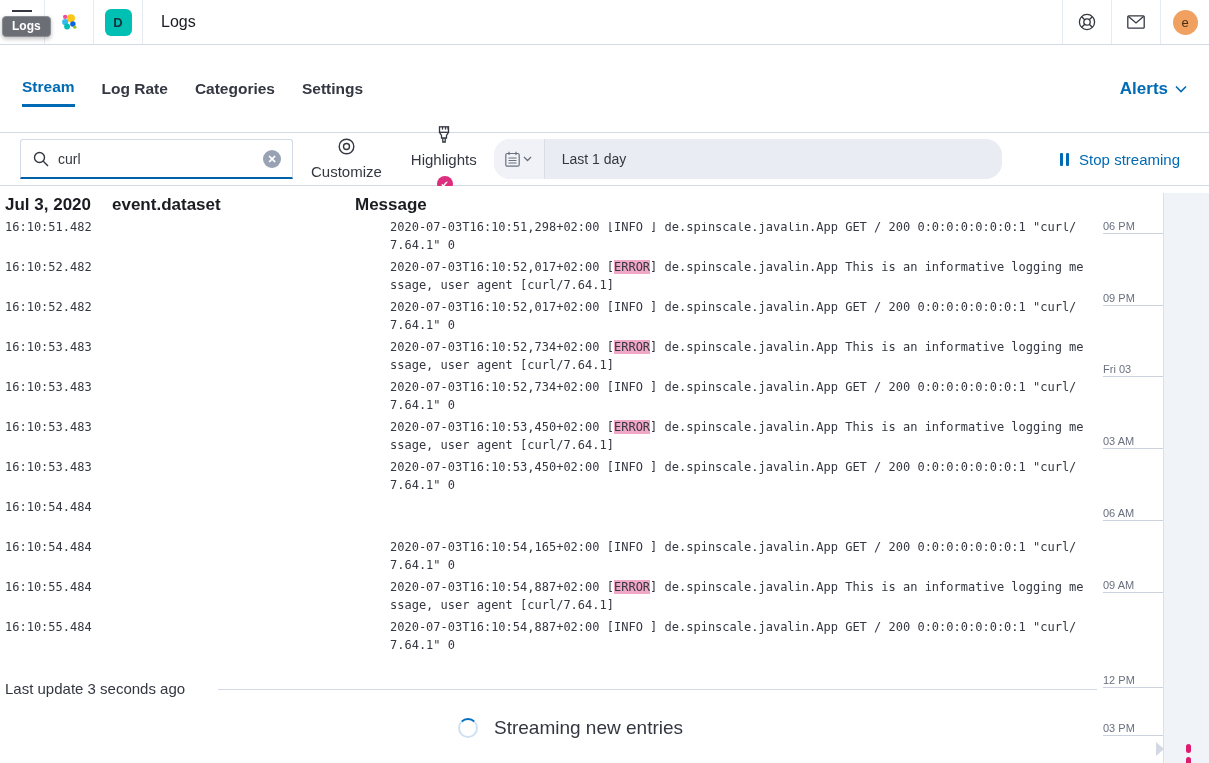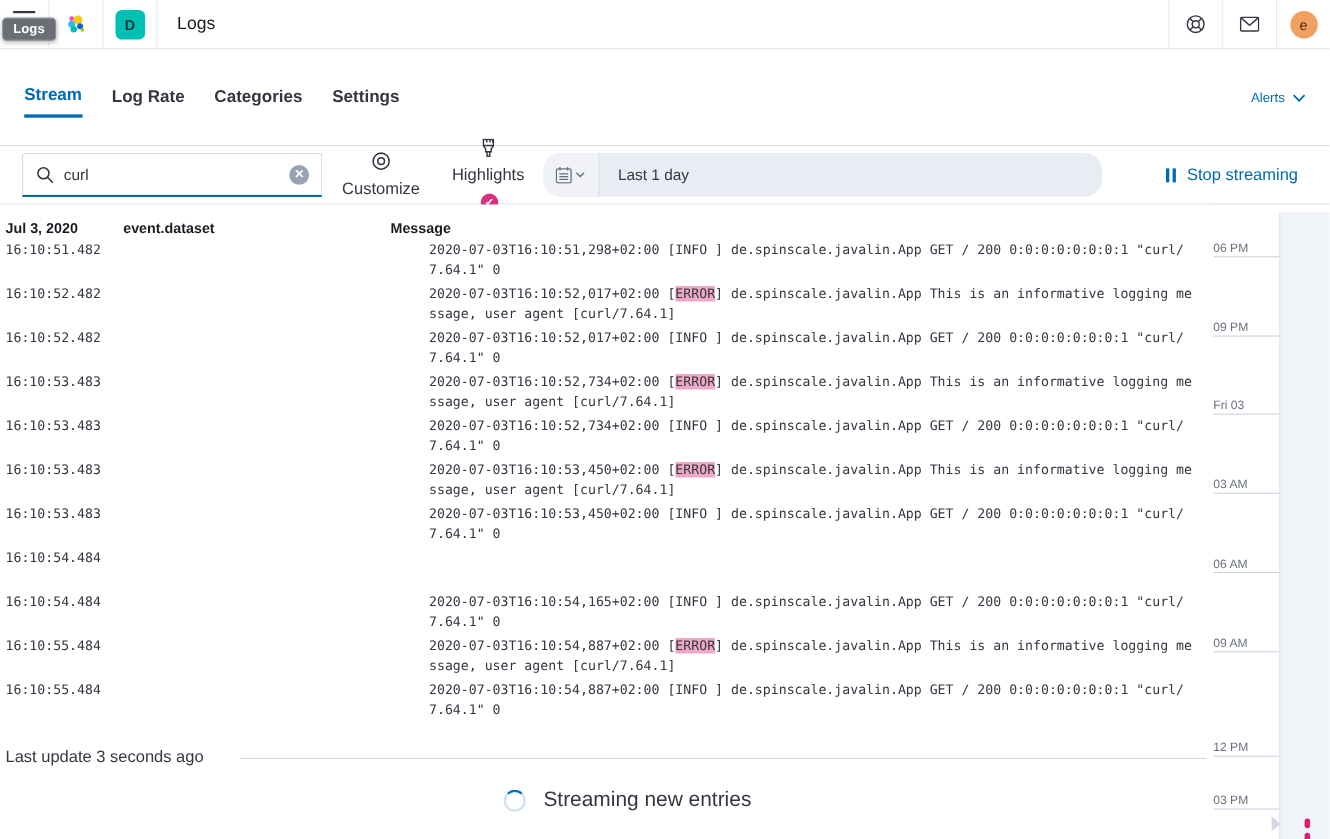--- a/index.html
+++ b/index.html
@@ -23,21 +23,21 @@
   .topspacer { flex:1; }
   .avatar { width:25px; height:25px; border-radius:50%; background:#f0a160; color:#4a2e13;
             display:flex; align-items:center; justify-content:center; font-size:13px; }
   .icon16 { width:18px; height:18px; display:block; }
 
   
   .tabsrow { position:absolute; top:45px; left:0; right:0; height:88px; border-bottom:1px solid #d3dae6;
              display:flex; align-items:center; padding:0 22px; background:#fff;text-align:right; }
   .tab { font-size:15.5px; font-weight:700; color:#343741; margin-right:27px; padding:8px 0; cursor:pointer; }
   .tab.active { color:#006bb4; border-bottom:3px solid #006bb4; }
-  .alerts { margin-left:auto; color:#006bb4; font-size:12px; font-weight:400; display:flex; align-items:center; gap:7px; cursor:pointer; }
+  .alerts { margin-left:auto; color:#006bb4; font-size:17px; font-weight:700; display:flex; align-items:center; gap:7px; cursor:pointer; }
 
   
   .toolbar { position:absolute; top:133px; left:0; right:0; height:53px; border-bottom:1px solid #d3dae6;
              display:flex; align-items:center; padding:0 20px; background:#fff; }
   .searchbox { position:relative; width:273px; height:40px; background:#fff; border:1px solid #d3dae6;
                border-bottom:2px solid #0061a6; border-radius:3px 3px 0 0; display:flex; align-items:center; }
   .searchbox input { border:none; outline:none; flex:1; font-size:14px; color:#343741; background:transparent;
                      font-family:"Liberation Sans", sans-serif; }
   .searchbox .mag { margin:0 9px 0 12px; flex:0 0 auto; }
   .clearbtn { width:18px; height:18px; border-radius:50%; background:#98a2b3; color:#fff; border:none;
@@ -55,21 +55,21 @@
   .stopstream { margin-left:auto; margin-right:9px; display:flex; align-items:center; gap:10px;
                 color:#006bb4; font-size:15px; font-weight:500; cursor:pointer; background:none; border:none;
                 font-family:"Liberation Sans", sans-serif; }
   .pauseicon { display:flex; gap:3px; }
   .pauseicon i { width:3px; height:13px; background:#006bb4; border-radius:1px; }
 
   
   .main { position:absolute; top:186px; left:0; right:0; bottom:0; background:#fff; }
   .logarea { position:absolute; left:0; top:0; width:1100px; height:100%; overflow:hidden; }
   .thead { position:absolute; top:0; left:0; right:0; height:36px; background:#fff; z-index:3;
-           display:flex; align-items:flex-end; padding-bottom:7px; font-size:13px; font-weight:700; color:#1a1c21; }
+           display:flex; align-items:flex-end; padding-bottom:7px; font-size:17px; font-weight:700; color:#1a1c21; }
   .th-time { width:112px; padding-left:5px; }
   .th-ds   { width:229px; }
   .th-msg  { flex:1; padding-left:14px; }
   .rows { position:absolute; top:30px; left:0; right:0; z-index:1; }
   .lrow { display:flex; height:40px; padding-top:2px; cursor:pointer; }
   .lrow .t  { width:112px; padding-left:5px; font-family:"DejaVu Sans Mono", monospace; font-size:12px; line-height:18px; color:#343741; }
   .lrow .ds { width:229px; }
   .lrow .m  { width:703px; padding-left:5px; font-family:"DejaVu Sans Mono", monospace; font-size:12px; line-height:18px;
               color:#343741; white-space:pre-wrap; word-break:break-all;margin-left:44px; }
   .lrow .m .hl { background:#f1a8c6; }

